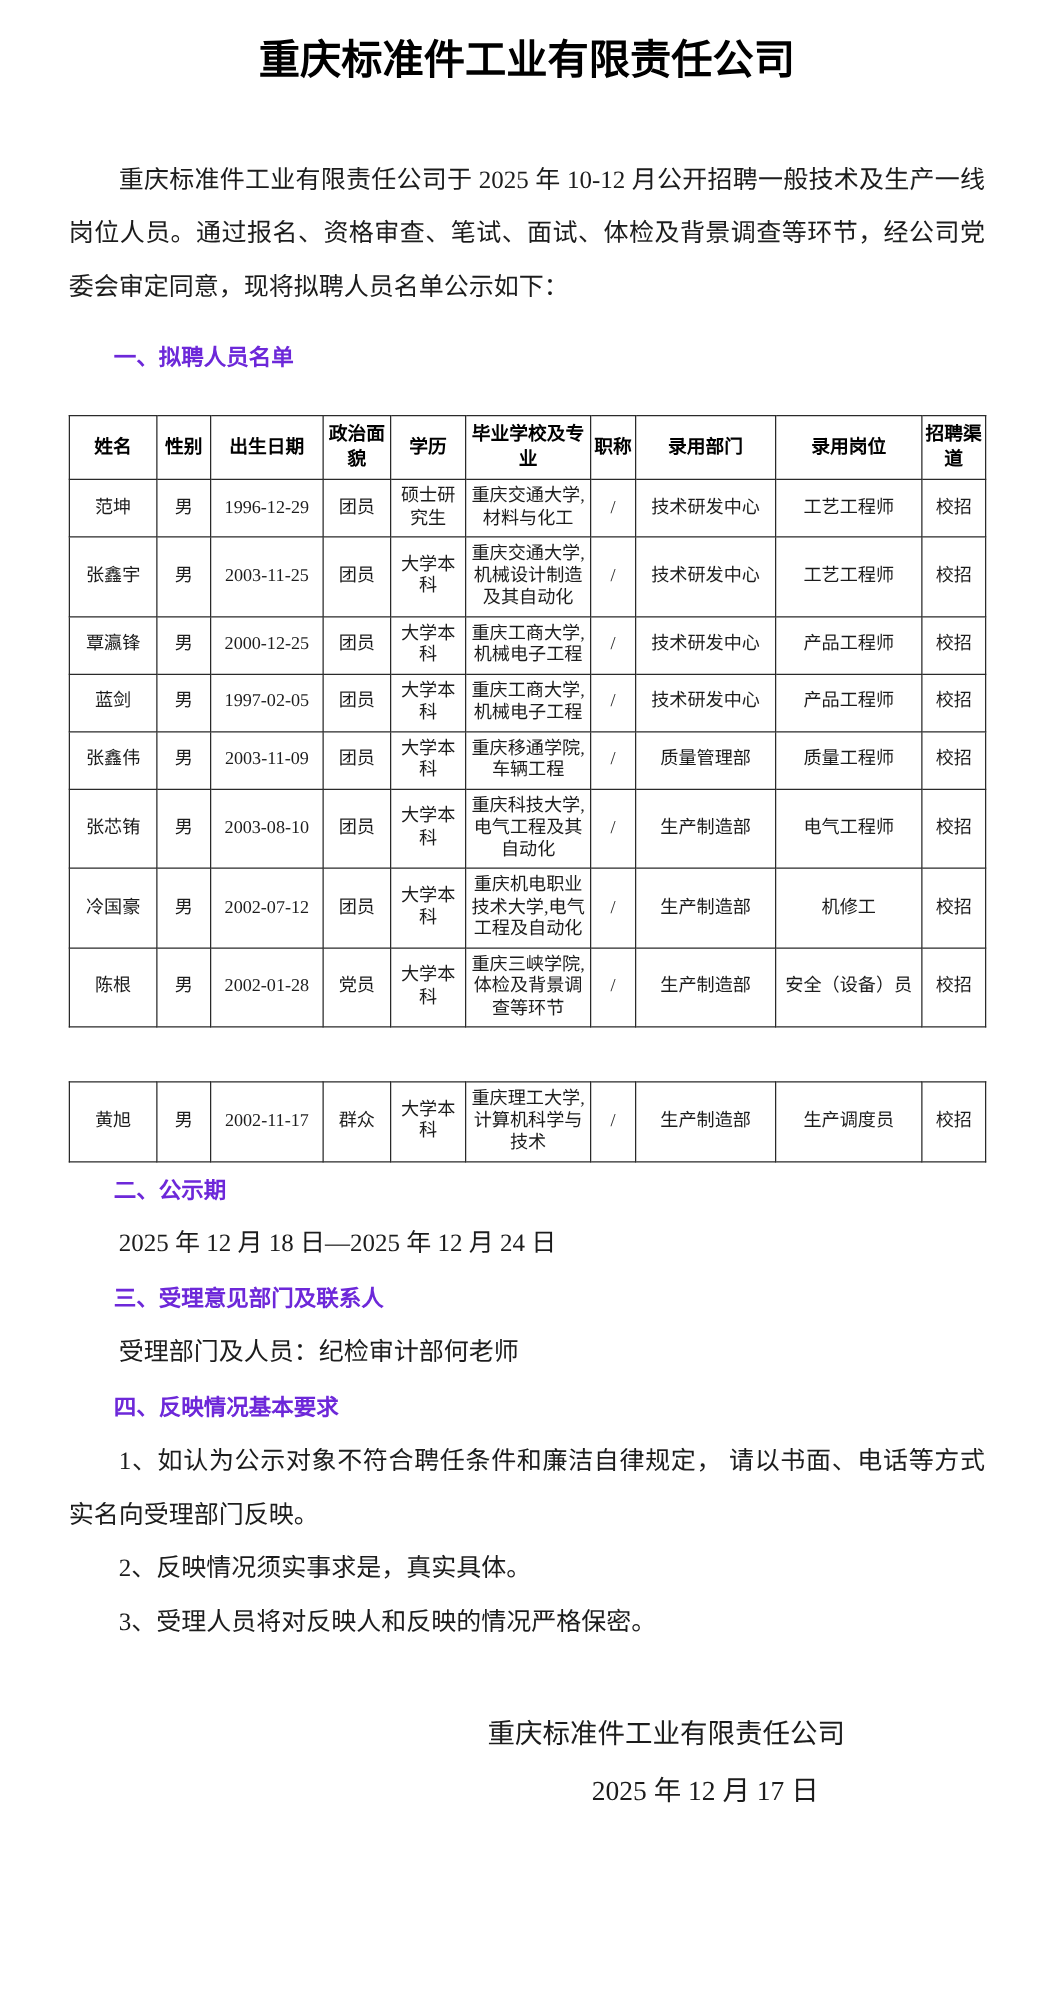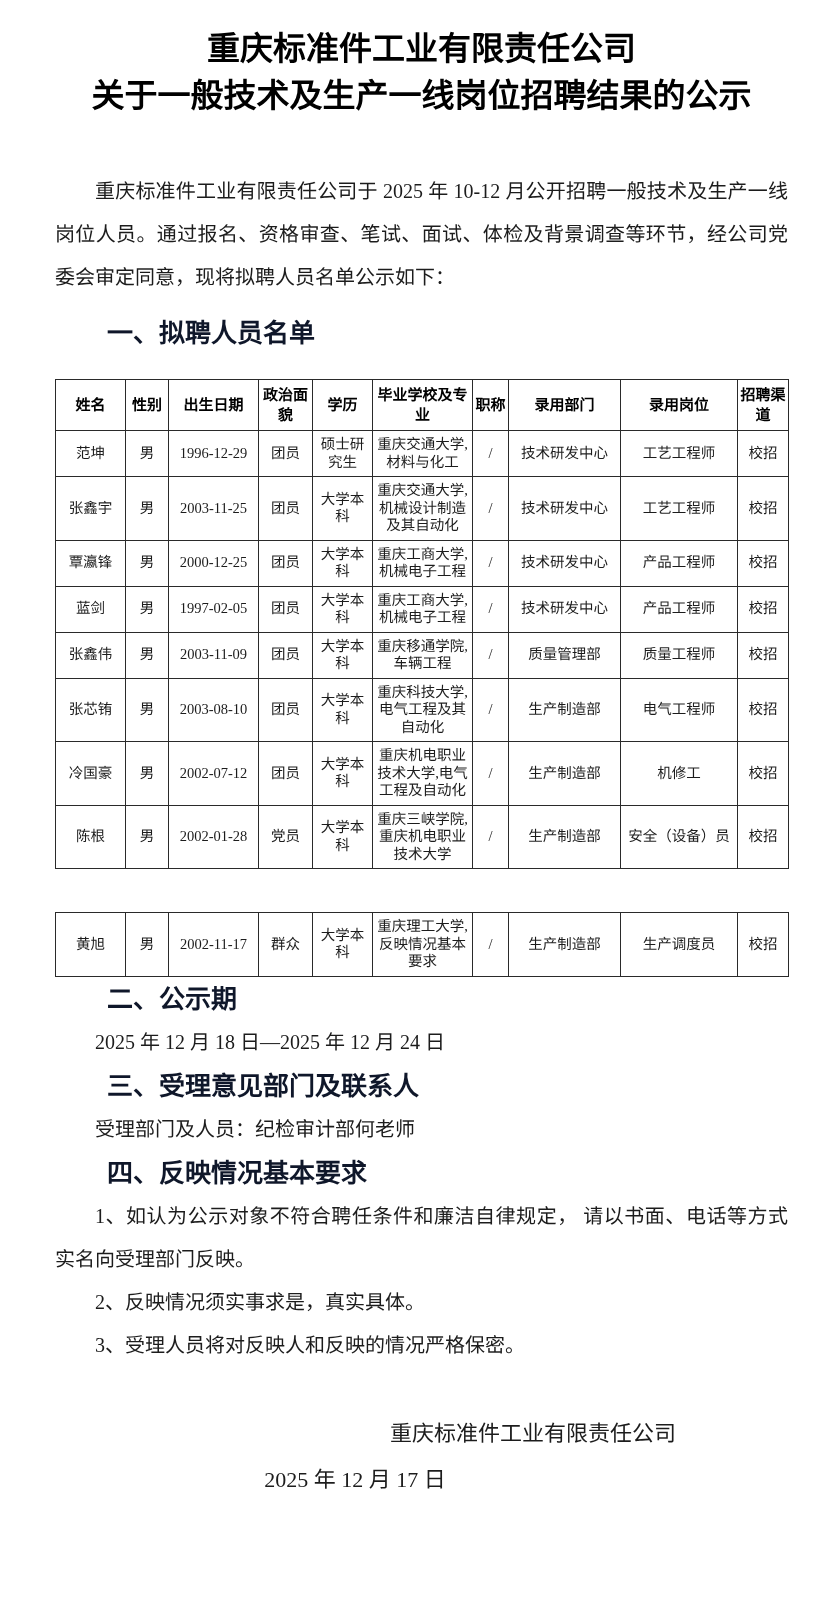--- a/index.html
+++ b/index.html
@@ -24,24 +24,24 @@
     margin-top: 50px;
     font-size: 20px;
     line-height: 43px;
     text-align: justify;
     text-indent: 2em;
   }
 
   .sec-heading {
     font-family: "Liberation Sans", "DejaVu Sans", sans-serif;
     font-weight: bold;
-    font-size: 26px;
+    font-size: 18px;
     line-height: 44px;
     text-indent: 2em;
-    color: #0f172a;
+    color: #6d28d9;
   }
   .sec-heading.first { margin-top: 12px; margin-bottom: 4px; }
 
   table.roster {
     width: 100%;
     border-collapse: collapse;
     table-layout: fixed;
     margin-top: 24px;
   }
   table.roster th, table.roster td {
@@ -74,32 +74,31 @@
   .footer { margin-top: 44px; }
   .footer-company {
     font-size: 22px;
     line-height: 46px;
     text-align: right;
     padding-right: 112px;
   }
   .footer-date {
     font-size: 22px;
     line-height: 46px;
-    text-align: center;
+    text-align: right;
     padding-right: 133px;
   }
 </style>
 </head>
 <body>
 
 <div class="page">
 
   <h1 class="doc-title">
     <span>重庆标准件工业有限责任公司</span><br>
-    <span>关于一般技术及生产一线岗位招聘结果的公示</span>
   </h1>
 
   <p class="intro">重庆标准件工业有限责任公司于 2025 年 10-12 月公开招聘一般技术及生产一线岗位人员。通过报名、资格审查、笔试、面试、体检及背景调查等环节，经公司党委会审定同意，现将拟聘人员名单公示如下：</p>
 
   <h2 class="sec-heading first">一、拟聘人员名单</h2>
 
   <table class="roster">
     <colgroup>
       <col style="width:70px">
         <col style="width:43px">
@@ -210,21 +209,21 @@
           <td>生产制造部</td>
           <td>机修工</td>
           <td>校招</td>
         </tr>
         <tr>
           <td>陈根</td>
           <td>男</td>
           <td>2002-01-28</td>
           <td>党员</td>
           <td>大学本科</td>
-          <td>重庆三峡学院,重庆机电职业技术大学</td>
+          <td>重庆三峡学院,体检及背景调查等环节</td>
           <td>/</td>
           <td>生产制造部</td>
           <td>安全（设备）员</td>
           <td>校招</td>
         </tr>
       </tbody>
   </table>
 
   <div class="table-gap"></div>
 
@@ -241,21 +240,21 @@
         <col style="width:117px">
         <col style="width:51px">
     </colgroup>
     <tbody>
         <tr>
           <td>黄旭</td>
           <td>男</td>
           <td>2002-11-17</td>
           <td>群众</td>
           <td>大学本科</td>
-          <td>重庆理工大学,反映情况基本要求</td>
+          <td>重庆理工大学,计算机科学与技术</td>
           <td>/</td>
           <td>生产制造部</td>
           <td>生产调度员</td>
           <td>校招</td>
         </tr>
       </tbody>
   </table>
 
   <h2 class="sec-heading">二、公示期</h2>
   <p class="para">2025 年 12 月 18 日—2025 年 12 月 24 日</p>

